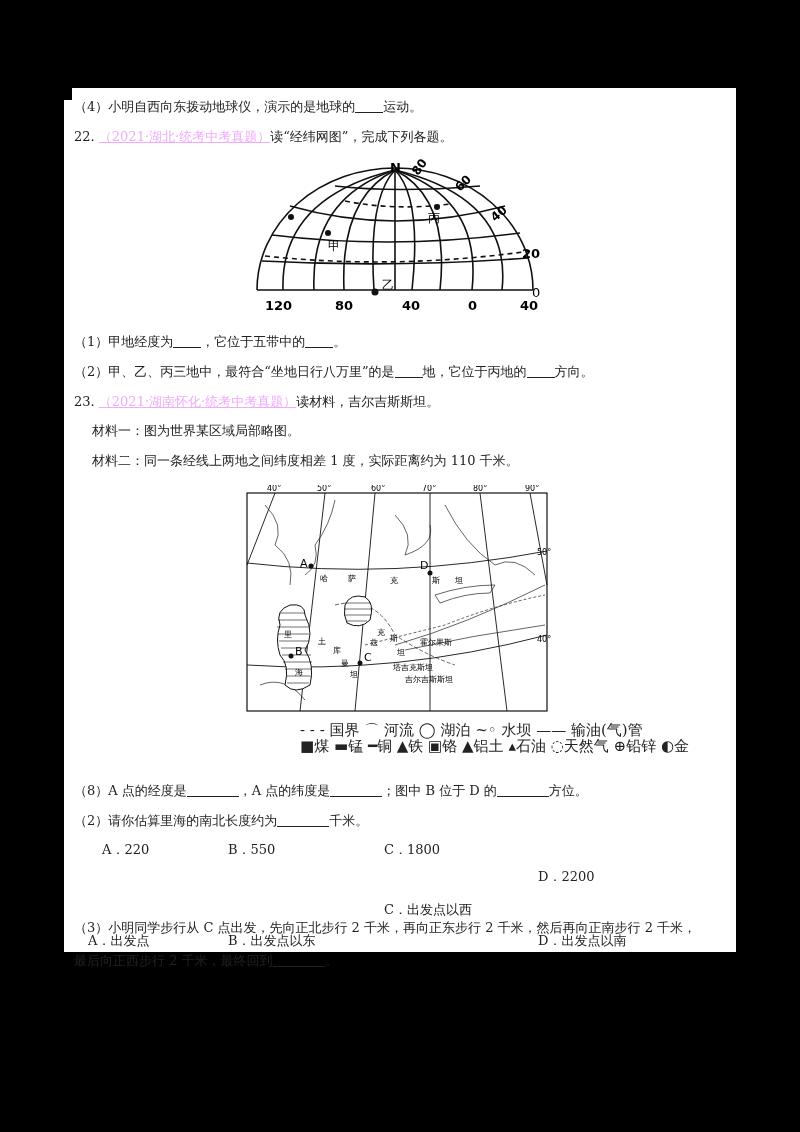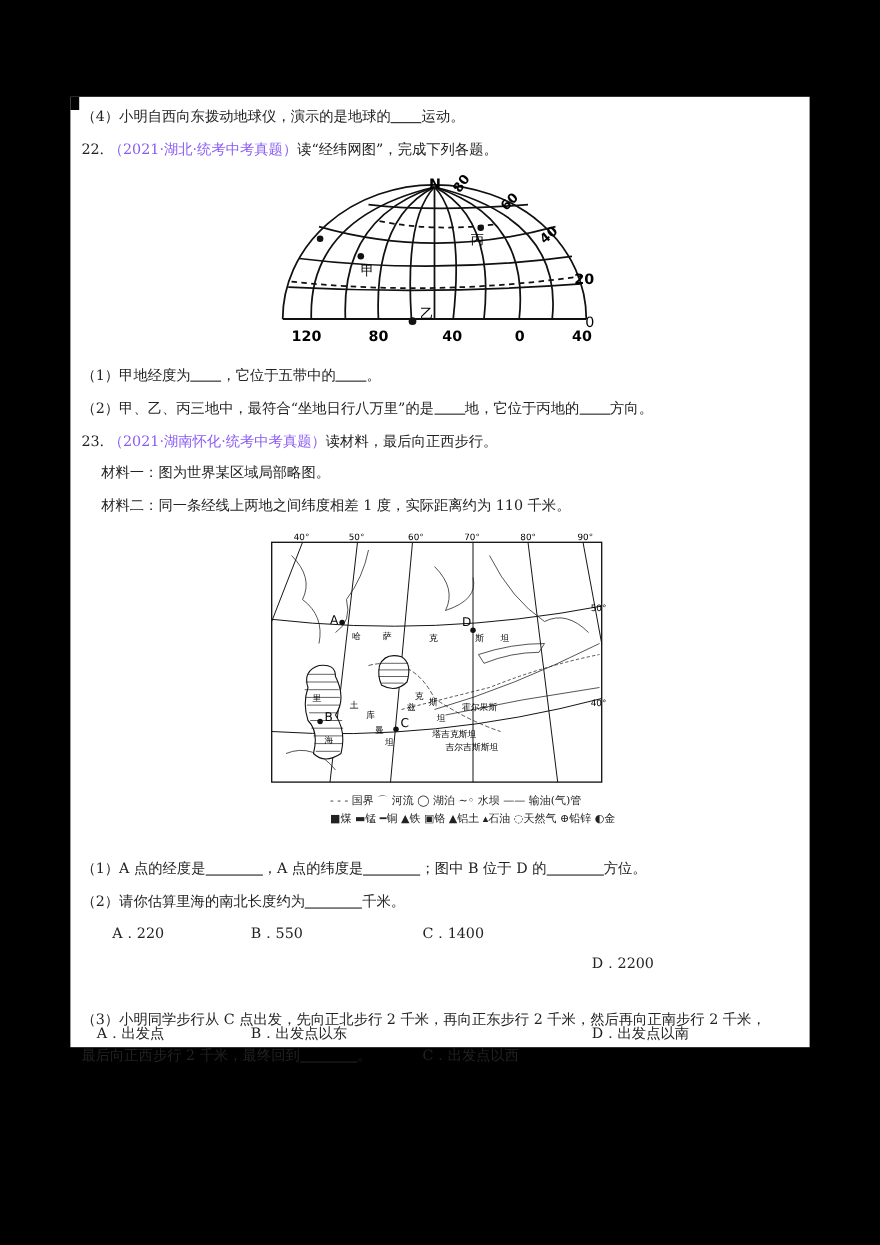--- a/index.html
+++ b/index.html
@@ -1,27 +1,27 @@
 <!DOCTYPE html>
 <html><head>
 <meta charset="utf-8">
 <style>
   html, body { margin:0; padding:0; }
   body { width:800px; height:1132px; background:#000; position:relative; overflow:hidden;
          font-family:"DejaVu Serif","Liberation Serif",serif; color:#222; }
   .page { position:absolute; left:64px; top:88px; width:672px; height:864px; background:#fff; }
   .notch { position:absolute; left:64px; top:88px; width:8px; height:12px; background:#000; }
   .line { position:absolute; font-size:13px; white-space:nowrap; line-height:18px; }
-  .src { color:#8b5cf6; }
+  .src { color:#f0abfc;text-decoration:underline; }
   .blank { display:inline-block; border-bottom:1px solid #222; height:13px; vertical-align:-2px; }
   .b4 { width:28px; } .b8 { width:52px; }
   .opt { position:absolute; font-size:13px; line-height:18px; white-space:nowrap; }
   svg text { font-family:"DejaVu Sans","Liberation Sans",sans-serif; }
   .mapfig { position:absolute; left:245px; top:485px; width:306px; height:235px; }
-  .legend { position:absolute; font-size:10px; white-space:nowrap; color:#222; }
+  .legend { position:absolute; font-size:15px; white-space:nowrap; color:#222; }
 </style>
 </head>
 <body>
 
 <div class="page"></div>
 <div class="notch"></div>
 
 <div class="line" style="left:74px;top:98px;">
   <span>（4）小明自西向东拨动地球仪，演示的是地球的</span><span class="blank b4"></span><span>运动。</span>
 </div>
@@ -80,21 +80,21 @@
 
 <div class="line" style="left:74px;top:333px;">
   <span>（1）甲地经度为</span><span class="blank b4"></span><span>，它位于五带中的</span><span class="blank b4"></span><span>。</span>
 </div>
 <div class="line" style="left:74px;top:363px;">
   <span>（2）甲、乙、丙三地中，最符合“坐地日行八万里”的是</span><span class="blank b4"></span><span>地，它位于丙地的</span><span class="blank b4"></span><span>方向。</span>
 </div>
 
 <div class="line" style="left:74px;top:393px;">
   <span>23.</span>
-  <span class="src">（2021·湖南怀化·统考中考真题）</span><span>读材料，最后向正西步行。</span>
+  <span class="src">（2021·湖南怀化·统考中考真题）</span><span>读材料，吉尔吉斯斯坦。</span>
 </div>
 <div class="line" style="left:92px;top:422px;text-align:right;">材料一：图为世界某区域局部略图。</div>
 <div class="line" style="left:92px;top:452px;text-align:right;">材料二：同一条经线上两地之间纬度相差 1 度，实际距离约为 110 千米。</div>
 
 <svg class="mapfig" width="306" height="235" viewBox="0 0 306 235">
   <rect x="2" y="8" width="300" height="218" fill="#fff" stroke="#111" stroke-width="1.2"></rect>
   <g stroke="#111" stroke-width="0.9" fill="none">
 
     <line x1="30" y1="8" x2="2" y2="80"></line>
     <line x1="80" y1="8" x2="55" y2="226"></line>
@@ -201,30 +201,30 @@
   <span> ▲</span><span>铁</span>
   <span> ▣</span><span>铬</span>
   <span> ▲</span><span>铝土</span>
   <span> ▴</span><span>石油</span>
   <span> ◌</span><span>天然气</span>
   <span> ⊕</span><span>铅锌</span>
   <span> ◐</span><span>金</span>
 </div>
 
 <div class="line" style="left:74px;top:782px;">
-  <span>（1）A 点的经度是</span><span class="blank b8"></span><span>，A 点的纬度是</span><span class="blank b8"></span><span>；图中 B 位于 D 的</span><span class="blank b8"></span><span>方位。</span>
+  <span>（8）A 点的经度是</span><span class="blank b8"></span><span>，A 点的纬度是</span><span class="blank b8"></span><span>；图中 B 位于 D 的</span><span class="blank b8"></span><span>方位。</span>
 </div>
 <div class="line" style="left:74px;top:812px;">
   <span>（2）请你估算里海的南北长度约为</span><span class="blank b8"></span><span>千米。</span>
 </div>
 <div class="opt" style="left:102px;top:841px;">A．220</div>
 <div class="opt" style="left:228px;top:841px;">B．550</div>
-<div class="opt" style="left:384px;top:841px;">C．1400</div>
+<div class="opt" style="left:384px;top:841px;">C．1800</div>
 <div class="opt" style="left:538px;top:868px;">D．2200</div>
 
 <div class="line" style="left:74px;top:872px;margin-top:47px;">（3）小明同学步行从 C 点出发，先向正北步行 2 千米，再向正东步行 2 千米，然后再向正南步行 2 千米，</div>
 <div class="line" style="left:74px;top:904px;margin-top:48px;">
   <span>最后向正西步行 2 千米，最终回到</span><span class="blank b8"></span><span>。</span>
 </div>
 <div class="opt" style="left:88px;top:932px;">A．出发点</div>
 <div class="opt" style="left:228px;top:932px;">B．出发点以东</div>
-<div class="opt" style="left:384px;top:952px;">C．出发点以西</div>
+<div class="opt" style="left:384px;top:901px;">C．出发点以西</div>
 <div class="opt" style="left:538px;top:932px;">D．出发点以南</div>
 
 </body></html>

